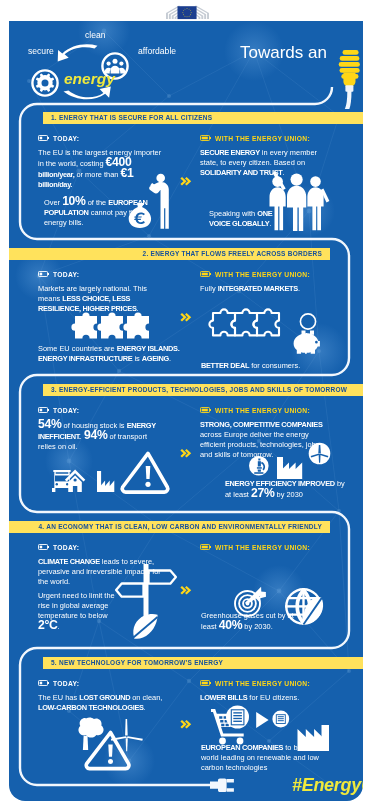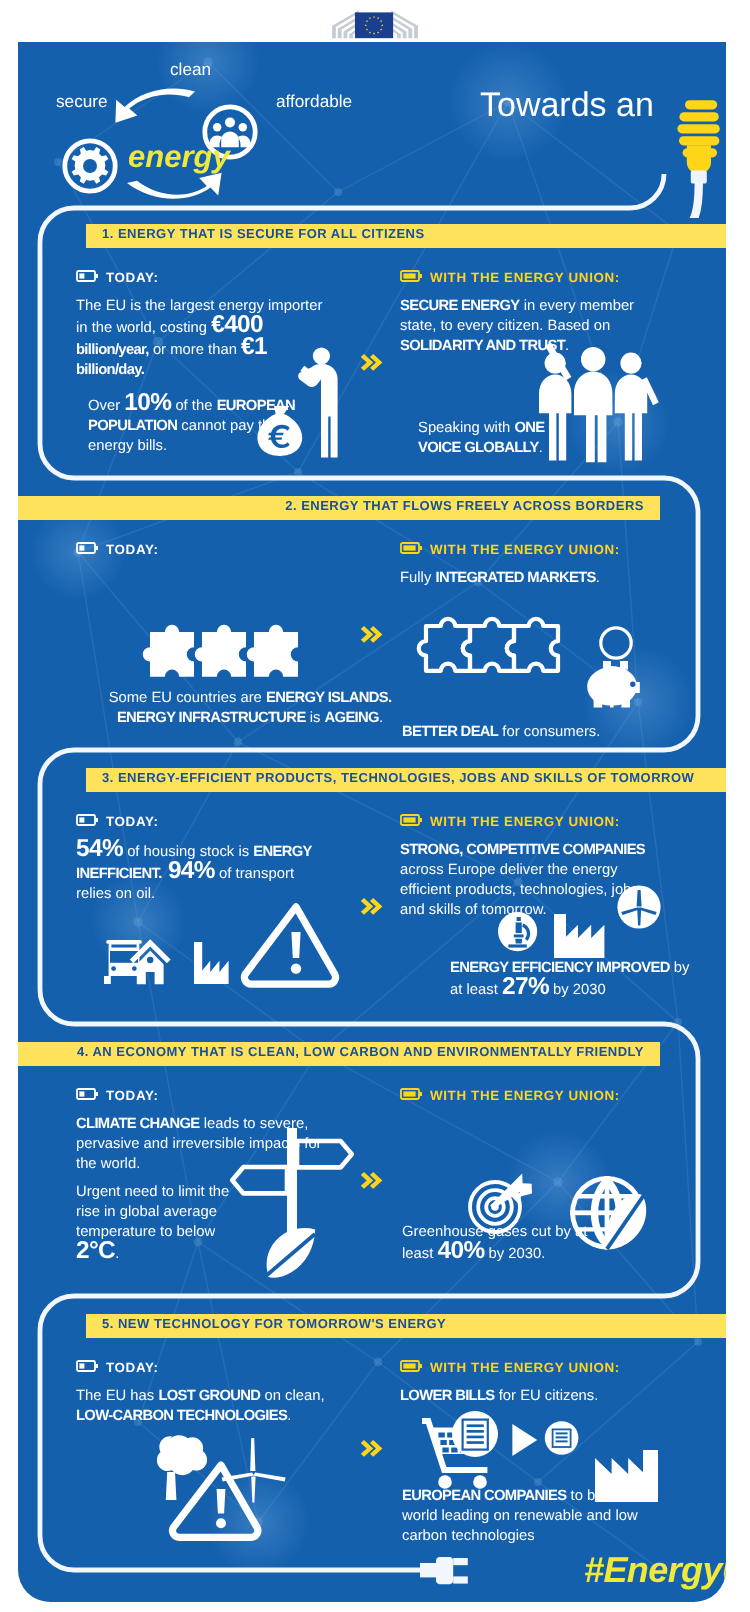--- a/index.html
+++ b/index.html
@@ -32,21 +32,21 @@
   .col.r{left:191px;width:127px;}
   .hdrlab{font-size:6.7px;font-weight:bold;letter-spacing:.32px;color:#fff;white-space:nowrap;height:9px;}
   .hdrlab.y{color:#ffd617;}
   .batt{display:inline-block;vertical-align:0px;margin-right:4px;}
   .txt{color:#ffffff;font-size:7.4px;line-height:9.9px;letter-spacing:.01px;}
   .txt .b{font-weight:bold;letter-spacing:-.33px;}
   .txt .big{font-size:12.2px;font-weight:bold;letter-spacing:-.3px;}
   .bodytxt{margin-top:4.2px;}
   .foot{position:absolute;width:142px;}
   .fl1{left:35px;top:176px;width:110px;}  .fr1{left:200px;top:188px;width:86px;}
-  .fl2{left:40px;top:323px;width:152px;text-align:center;}  .fr2{left:192px;top:340px;width:120px;}
+  .fl2{left:29px;top:323px;width:152px;}  .fr2{left:192px;top:340px;width:120px;}
   .fr3{left:192px;top:458px;width:124px;margin-left:24px;}
   .fl4{left:29px;top:570px;width:80px;}   .fr4{left:192px;top:590px;width:100px;}
   .fr5{left:192px;top:722px;width:120px;}
   .hashtag{position:absolute;left:235px;top:754px;color:#f0e93c;font-size:18px;font-weight:bold;font-style:italic;letter-spacing:-.3px;white-space:nowrap;margin-left:48px;}
 </style>
 </head>
 <body>
 
 <div class="page">
   <div class="board">
@@ -186,20 +186,21 @@
         <div class="band full" style="left: 0px; top: 227px; width: 321px;">
           <span>2. ENERGY THAT FLOWS FREELY ACROSS BORDERS</span>
         </div>
         <div class="sect" style="top: 250px;">
           <div class="col l">
          <div class="hdrlab"><svg class="batt" width="11" height="6" viewBox="0 0 22 12">
                 <rect x="1" y="1" width="18" height="10" rx="1.5" fill="none" stroke="#ffffff" stroke-width="1.8"></rect>
                 <rect x="3.4" y="3.4" width="5" height="5.2" fill="#ffffff"></rect>
                 <rect x="19.6" y="4" width="2.4" height="4" fill="#ffffff"></rect>
               </svg><span>TODAY:</span></div>
+         <div class="txt bodytxt">Markets are largely national. This means <span class="b">LESS CHOICE, LESS RESILIENCE, HIGHER PRICES</span>.</div>
        </div>
        <div class="col r">
          <div class="hdrlab y"><svg class="batt" width="11" height="6" viewBox="0 0 22 12">
                 <rect x="1" y="1" width="18" height="10" rx="1.5" fill="none" stroke="#ffd617" stroke-width="1.8"></rect>
                 <rect x="3.4" y="3.4" width="12.2" height="5.2" fill="#ffd617"></rect>
                 <rect x="19.6" y="4" width="2.4" height="4" fill="#ffd617"></rect>
               </svg><span>WITH THE ENERGY UNION:</span></div>
          <div class="txt bodytxt">Fully <span class="b">INTEGRATED MARKETS</span>.</div>
        </div>
         </div>

